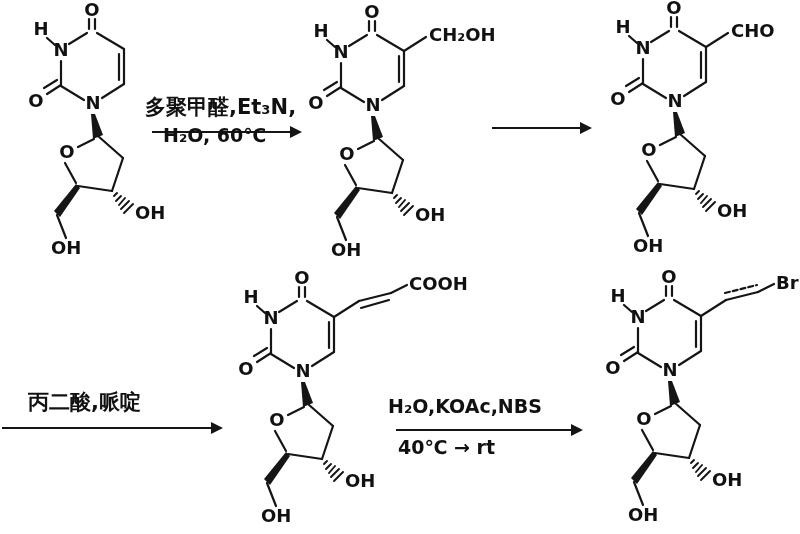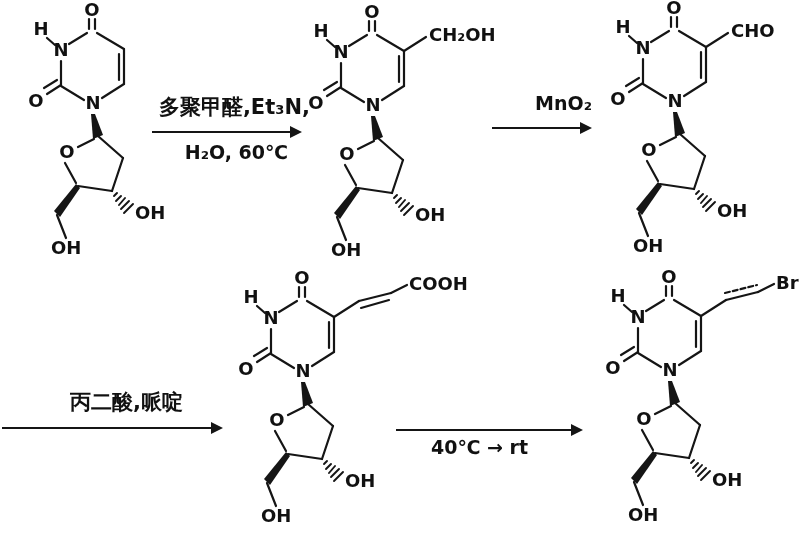--- a/index.html
+++ b/index.html
@@ -10,21 +10,21 @@
   .struct{position:absolute;width:300px;height:265px;}
   .struct line{stroke:#151515;stroke-width:2.2;stroke-linecap:round;}
   .struct polygon{fill:#151515;stroke:none;}
   .struct text{fill:#111;font-family:"DejaVu Sans",sans-serif;font-size:18px;font-weight:700;}
   .hash{stroke-width:1.9 !important;}
   .dash{stroke-dasharray:5 3;}
   .arrow{position:absolute;height:20px;overflow:visible;}
   .arrow line{stroke:#151515;stroke-width:2.2;}
   .arrow polygon{fill:#151515;}
   .rg{
-    position:absolute;text-align:right;font-weight:700;font-size:19px;
+    position:absolute;text-align:left;font-weight:700;font-size:19px;
     color:#111;white-space:nowrap;line-height:1.15;
     font-family:"DejaVu Sans",sans-serif;
   }
   .rg.cjk{font-size:21px;}
   .defs-host{position:absolute;width:0;height:0;}
 </style>
 </head>
 <body>
 
 <div id="canvas">
@@ -107,33 +107,33 @@
     <line class="dash" x1="144" y1="30" x2="176" y2="22"></line>
     <line x1="177" y1="29" x2="193" y2="21"></line>
     <text x="195" y="26" text-anchor="start">Br</text>
   </svg>
 
   <div class="rg cjk" style="left:145px;width:165px;top:95px">多聚甲醛,Et₃N,</div>
   <svg class="arrow" style="left:152px;top:122px;width:150px" viewBox="0 0 150 20">
     <line x1="0" y1="10" x2="138" y2="10"></line>
     <polygon points="138,4 150,10 138,16"></polygon>
   </svg>
-  <div class="rg" style="left:163px;width:125px;top:142px">H₂O, 60℃</div>
+  <div class="rg" style="left:163px;width:125px;top:125px">H₂O, 60℃</div>
 
-  <div class="rg" style="left:492px;width:100px;top:93px">MnO₂</div>
   <svg class="arrow" style="left:492px;top:118px;width:100px" viewBox="0 0 100 20">
     <line x1="0" y1="10" x2="88" y2="10"></line>
     <polygon points="88,4 100,10 88,16"></polygon>
   </svg>
 
   <div class="rg cjk" style="left:28px;width:155px;top:390px">丙二酸,哌啶</div>
   <svg class="arrow" style="left:2px;top:418px;width:222px" viewBox="0 0 222 20">
     <line x1="0" y1="10" x2="209" y2="10"></line>
     <polygon points="209,4 221,10 209,16"></polygon>
   </svg>
 
+  <div class="rg" style="left:388px;width:200px;top:396px">H₂O,KOAc,NBS</div>
   <svg class="arrow" style="left:396px;top:420px;width:188px" viewBox="0 0 188 20">
     <line x1="0" y1="10" x2="175" y2="10"></line>
     <polygon points="175,4 187,10 175,16"></polygon>
   </svg>
   <div class="rg" style="left:398px;width:130px;top:437px">40℃ → rt</div>
 
 </div>
 
 </body></html>

